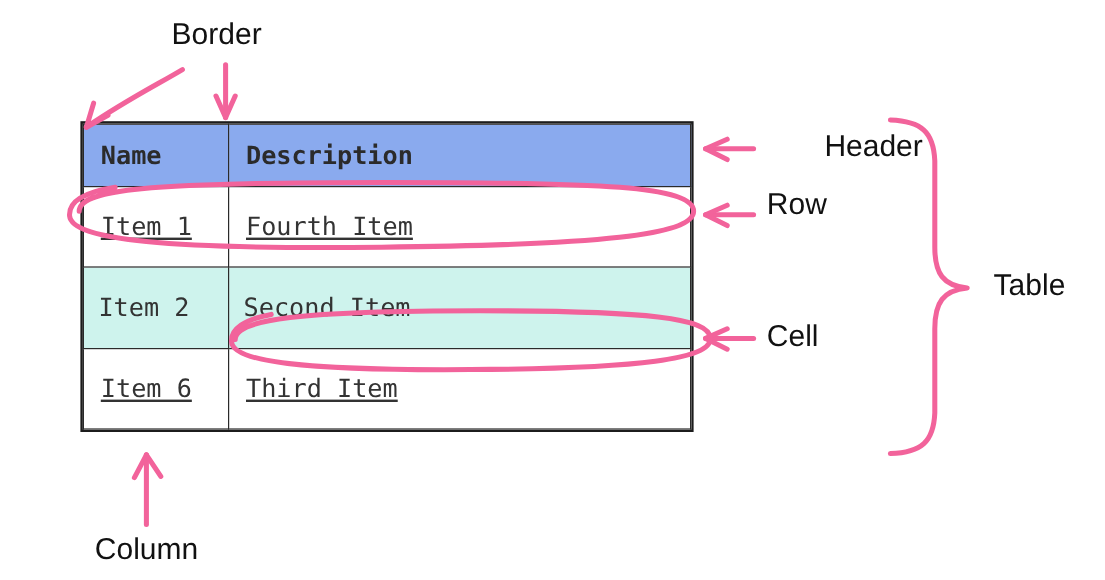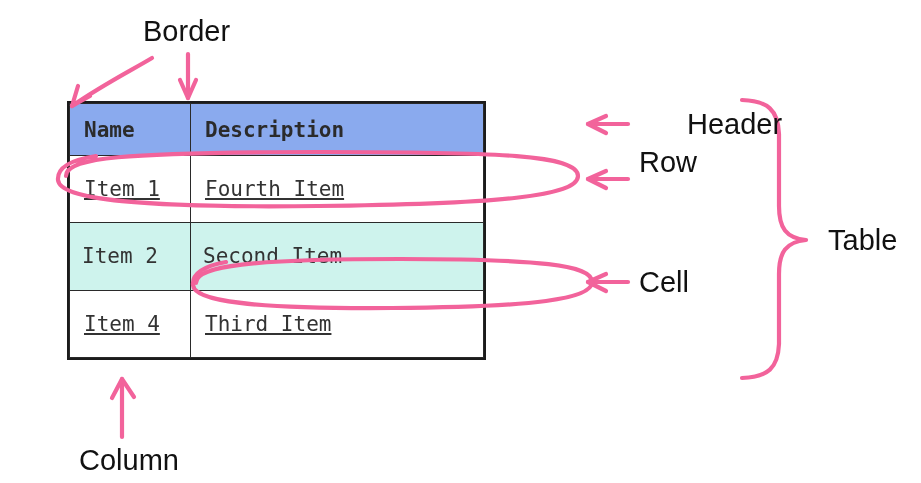--- a/index.html
+++ b/index.html
@@ -20,21 +20,21 @@
     left: 0; top: 0;
     width: 921px;
     height: 483px;
   }
 
   
   .table-wrap {
     position: absolute;
     left: 67px;
     top: 101px;
-    width: 419px;
+    width: 511px;
     height: 259px;
     border: 2px solid #1c1c1c;
     box-sizing: border-box;
     background: #ffffff;
   }
   table.diagram-table {
     border-collapse: collapse;
     width: 100%;
     height: 100%;
     table-layout: fixed;
@@ -66,28 +66,28 @@
   table.diagram-table tbody tr.row-even td {
     background: #cef3ed;
     font-weight: normal;
     padding-left: 12px;
   }
 
   
   .anno-label {
     position: absolute;
     font-family: "Liberation Sans", sans-serif;
-    font-size: 29px;
+    font-size: 25px;
     color: #111111;
     white-space: nowrap;
     line-height: 1;
   }
   #label-border  { left: 143px; top: 17px; }
   #label-header  { left: 639px; top: 110px; margin-left: 48px; }
-  #label-row     { left: 639px; top: 148px; }
+  #label-row     { left: 639px; top: 158px; }
   #label-cell    { left: 639px; top: 268px; }
   #label-table   { left: 828px; top: 226px; }
   #label-column  { left: 79px;  top: 446px; }
 
   
   #ink {
     position: absolute;
     left: 0; top: 0;
     width: 921px;
     height: 483px;
@@ -114,21 +114,21 @@
       <tbody>
         <tr class="row-odd">
           <td>Item 1</td>
           <td>Fourth Item</td>
         </tr>
         <tr class="row-even">
           <td>Item 2</td>
           <td>Second Item</td>
         </tr>
         <tr class="row-odd">
-          <td>Item 4</td>
+          <td>Item 6</td>
           <td>Third Item</td>
         </tr>
       </tbody>
     </table>
   </div>
 
   <svg id="ink" viewBox="0 0 921 483" xmlns="http://www.w3.org/2000/svg">
 
     <g>
       <path d="M152 58 C 132 70, 104 84, 72 106" fill="none" stroke="#f2639b" stroke-width="4.2" stroke-linecap="round"></path>

